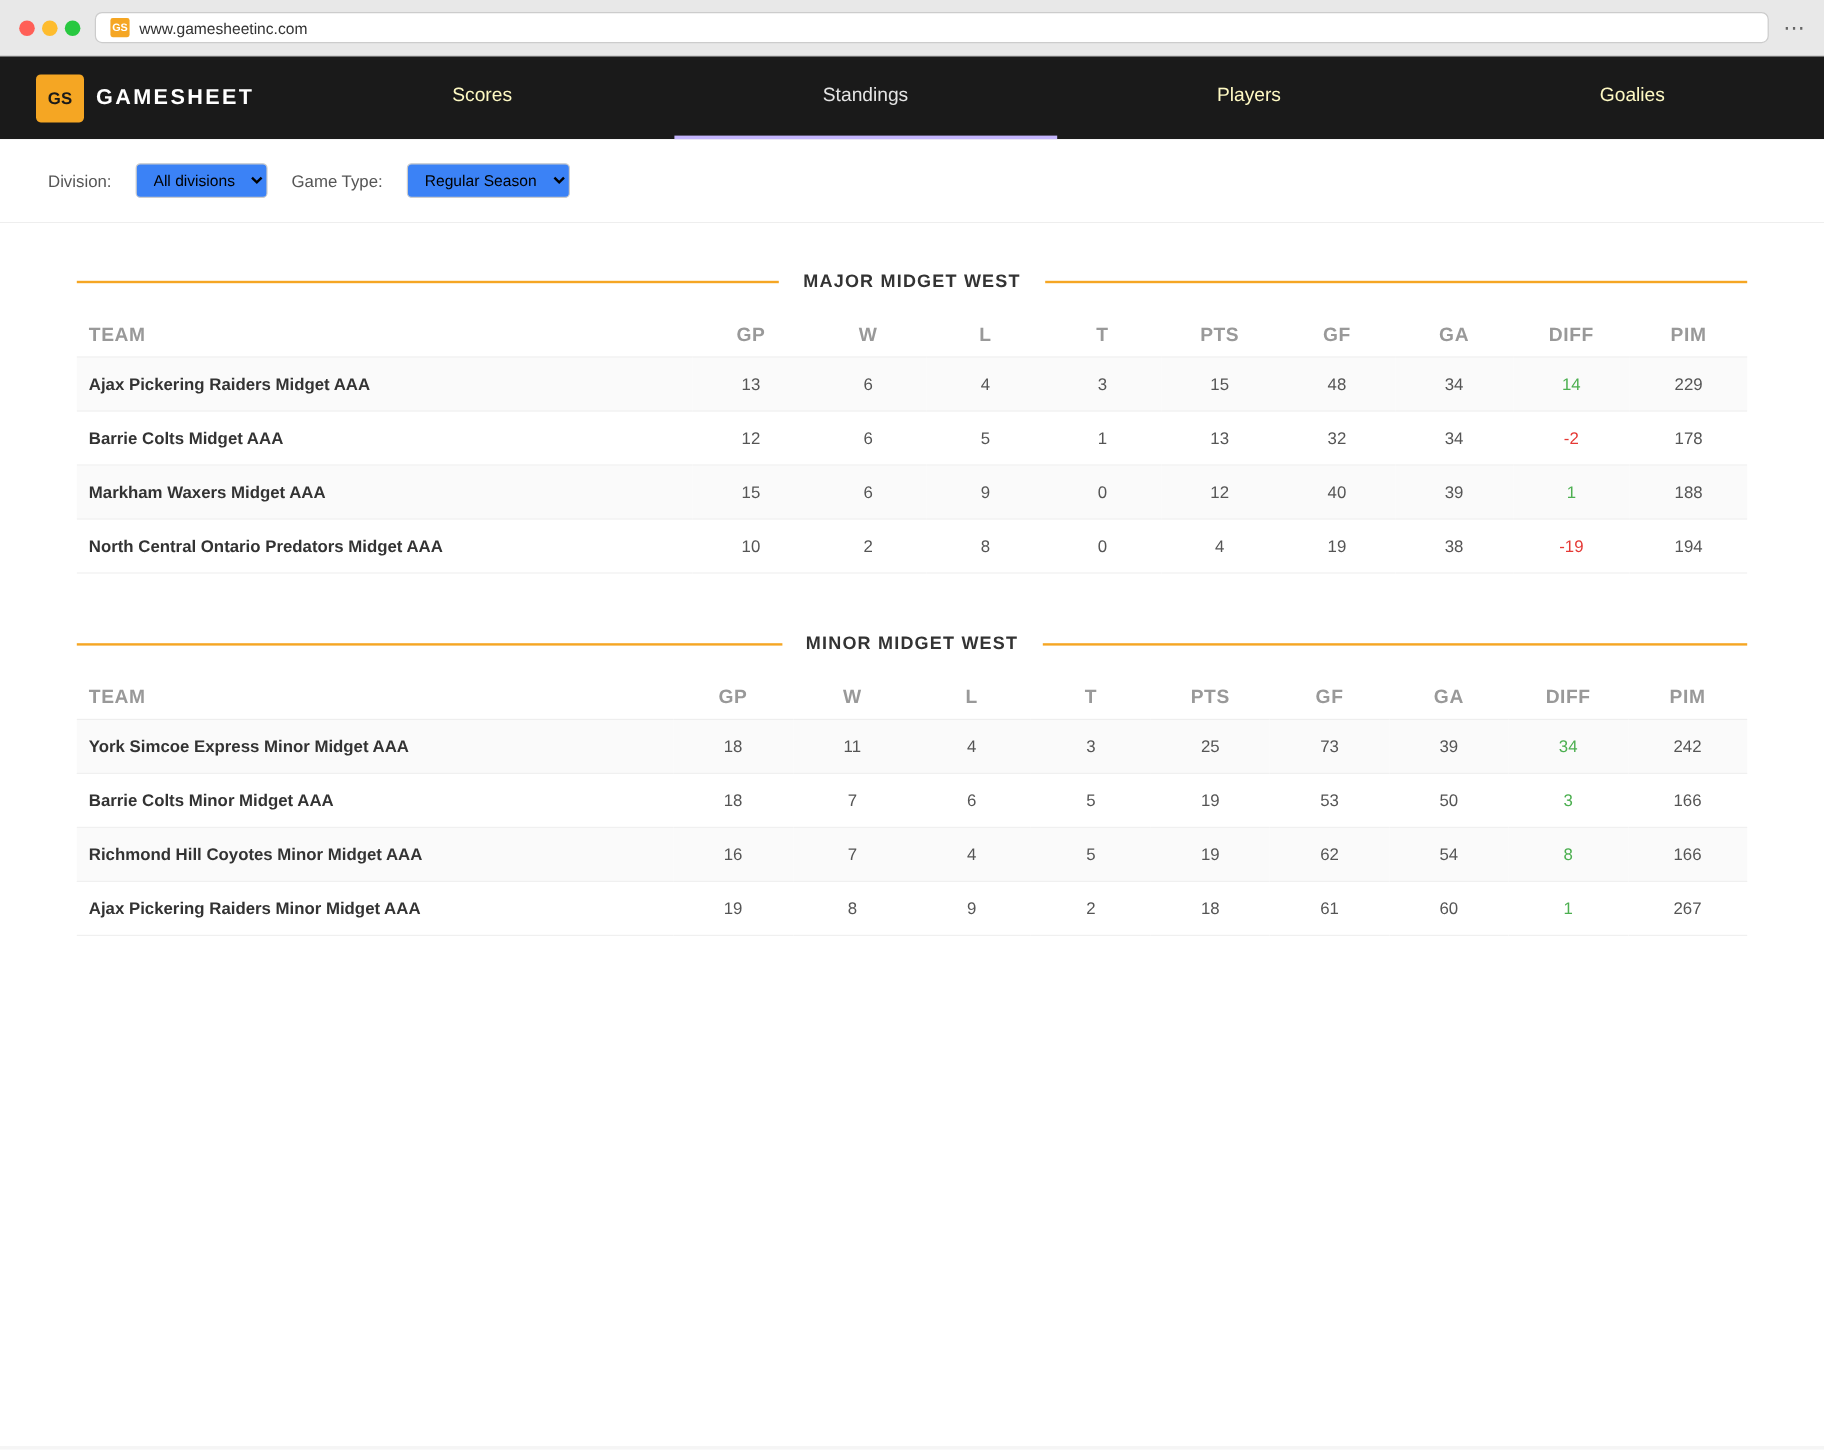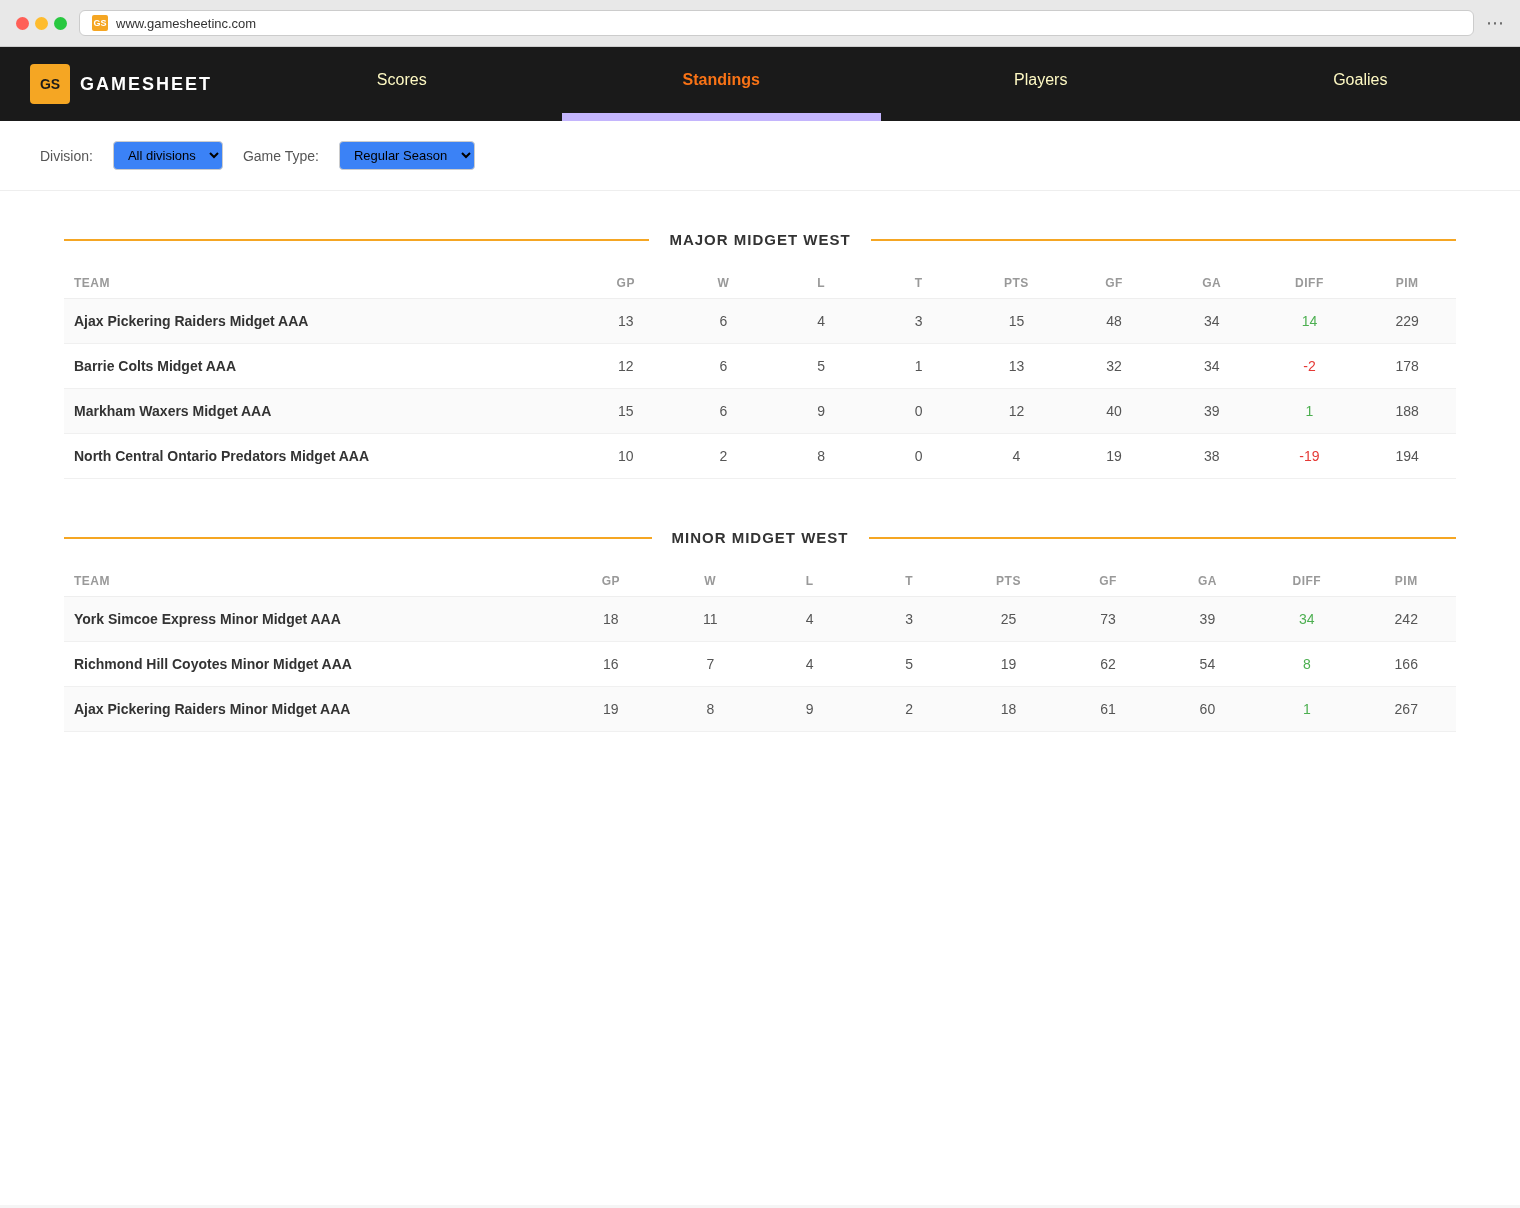--- a/index.html
+++ b/index.html
@@ -19,40 +19,40 @@
     
     .app { background: white; min-height: calc(100vh - 50px); }
 
     
     .nav { background: #1a1a1a; display: flex; align-items: center; }
     .nav-logo { padding: 0 30px; display: flex; align-items: center; gap: 10px; min-width: 200px; }
     .logo-icon { width: 40px; height: 40px; background: #f5a623; border-radius: 4px; display: flex; align-items: center; justify-content: center; font-weight: bold; font-size: 14px; color: #1a1a1a; }
     .logo-text { color: white; font-size: 18px; font-weight: bold; letter-spacing: 2px; }
     .nav-items { display: flex; flex: 1; }
     .nav-item { color: #fef9c3; padding: 24px 40px; font-size: 16px; cursor: pointer; text-align: center; flex: 1; }
-    .nav-item.active { color: #f97316; border-bottom: 8px solid #c4b5fd; font-weight: bold; }
+    .nav-item.active { color: #e5e5e5; border-bottom: 3px solid #c4b5fd; }
 
     
     .filters { padding: 20px 40px; background: white; display: flex; align-items: center; gap: 20px; border-bottom: 1px solid #eee; }
     .filter-label { color: #555; font-size: 14px; }
     .filter-select { border: 1px solid #ccc; border-radius: 4px; padding: 5px 10px; font-size: 13px; background: #3b82f6; cursor: pointer; }
 
     
     .content { padding: 20px 64px; background: white; }
 
     
     .section { margin-bottom: 50px; }
     .section-header { display: flex; align-items: center; gap: 0; margin-bottom: 20px; margin-top: 20px; }
     .section-line { flex: 1; height: 2px; background: #f5a623; }
     .section-title { font-size: 15px; font-weight: bold; padding: 0 20px; letter-spacing: 1px; color: #333; white-space: nowrap; }
 
     
     .standings-table { width: 100%; border-collapse: collapse; }
     .standings-table thead tr { border-bottom: 1px solid #eee; }
-    .standings-table th { text-align: left; padding: 8px 10px; font-size: 12px; font-weight: 600; color: #999; letter-spacing: 0.5px; text-transform: uppercase; }
+    .standings-table th { text-align: left; padding: 8px 10px; font-size: 16px; font-weight: 600; color: #999; letter-spacing: 0.5px; text-transform: uppercase; }
     .standings-table th.col-team { min-width: 300px; }
     .standings-table th.col-num { text-align: center; min-width: 60px; }
     .standings-table tbody tr { border-bottom: 1px solid #f0f0f0; }
     .standings-table tbody tr:nth-child(odd) { background: #fafafa; }
     .standings-table tbody tr:nth-child(even) { background: white; }
     .standings-table td { padding: 14px 10px; font-size: 14px; color: #333; }
     .standings-table td.col-team { font-weight: bold; }
     .standings-table td.col-team a { color: #333; text-decoration: none; }
     .standings-table td.col-team.underline a { text-decoration: underline; text-transform: uppercase; }
     .standings-table td.col-num { text-align: center; color: #555; }
@@ -205,20 +205,32 @@
                 <td class="col-num">11</td>
                 <td class="col-num">4</td>
                 <td class="col-num">3</td>
                 <td class="col-num">25</td>
                 <td class="col-num">73</td>
                 <td class="col-num">39</td>
                 <td class="diff-pos">34</td>
                 <td class="col-num">242</td>
               </tr>
               <tr>
+                <td class="col-team"><a href="#">Barrie Colts Minor Midget AAA</a></td>
+                <td class="col-num">18</td>
+                <td class="col-num">7</td>
+                <td class="col-num">6</td>
+                <td class="col-num">5</td>
+                <td class="col-num">19</td>
+                <td class="col-num">53</td>
+                <td class="col-num">50</td>
+                <td class="diff-pos">3</td>
+                <td class="col-num">166</td>
+              </tr>
+              <tr>
                 <td class="col-team"><a href="#">Richmond Hill Coyotes Minor Midget AAA</a></td>
                 <td class="col-num">16</td>
                 <td class="col-num">7</td>
                 <td class="col-num">4</td>
                 <td class="col-num">5</td>
                 <td class="col-num">19</td>
                 <td class="col-num">62</td>
                 <td class="col-num">54</td>
                 <td class="diff-pos">8</td>
                 <td class="col-num">166</td>

